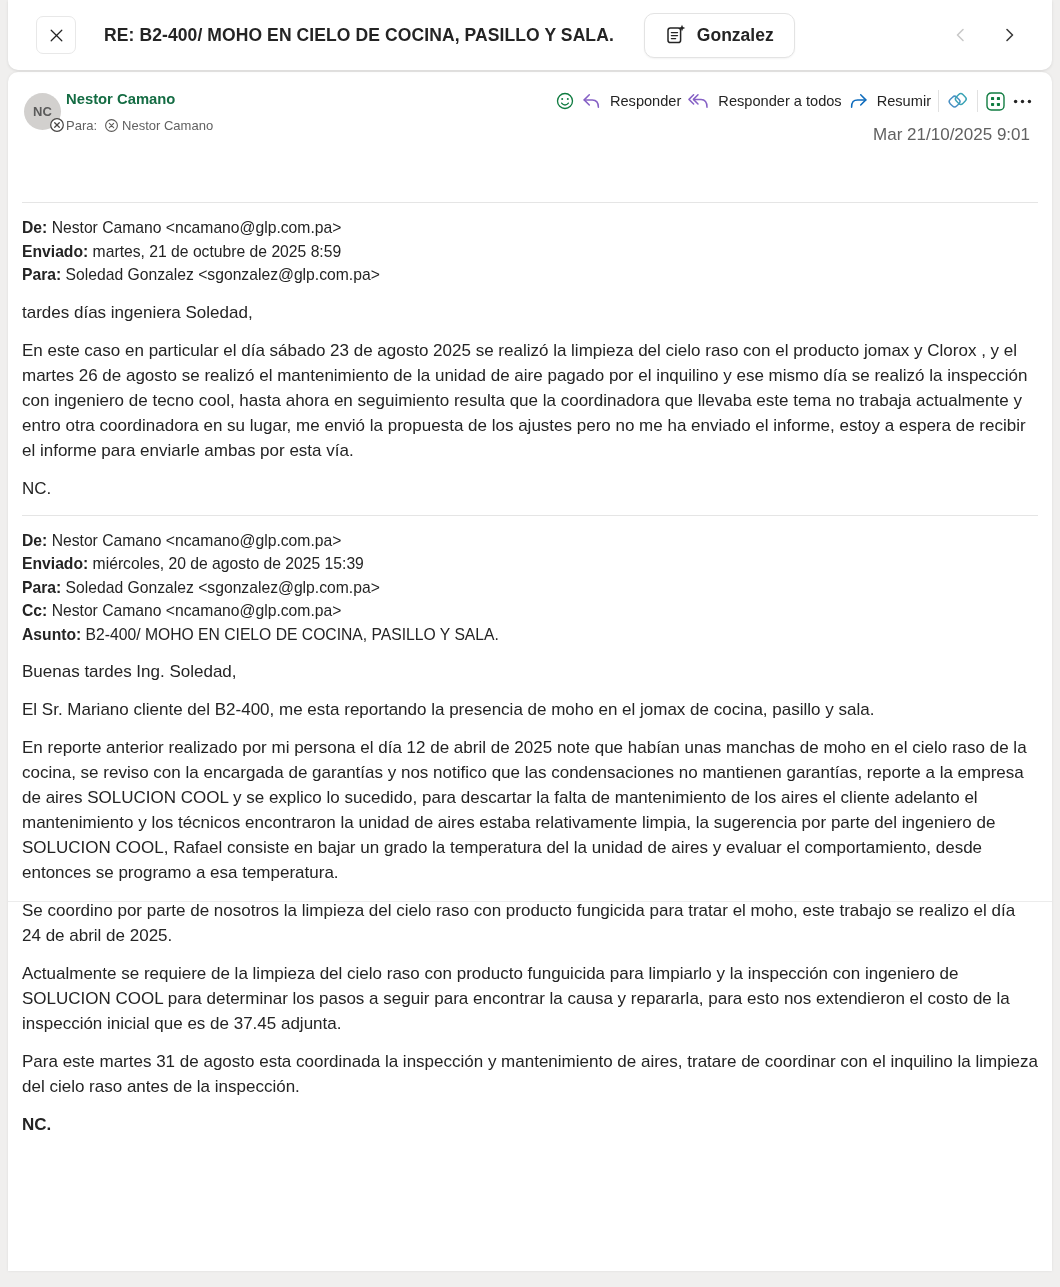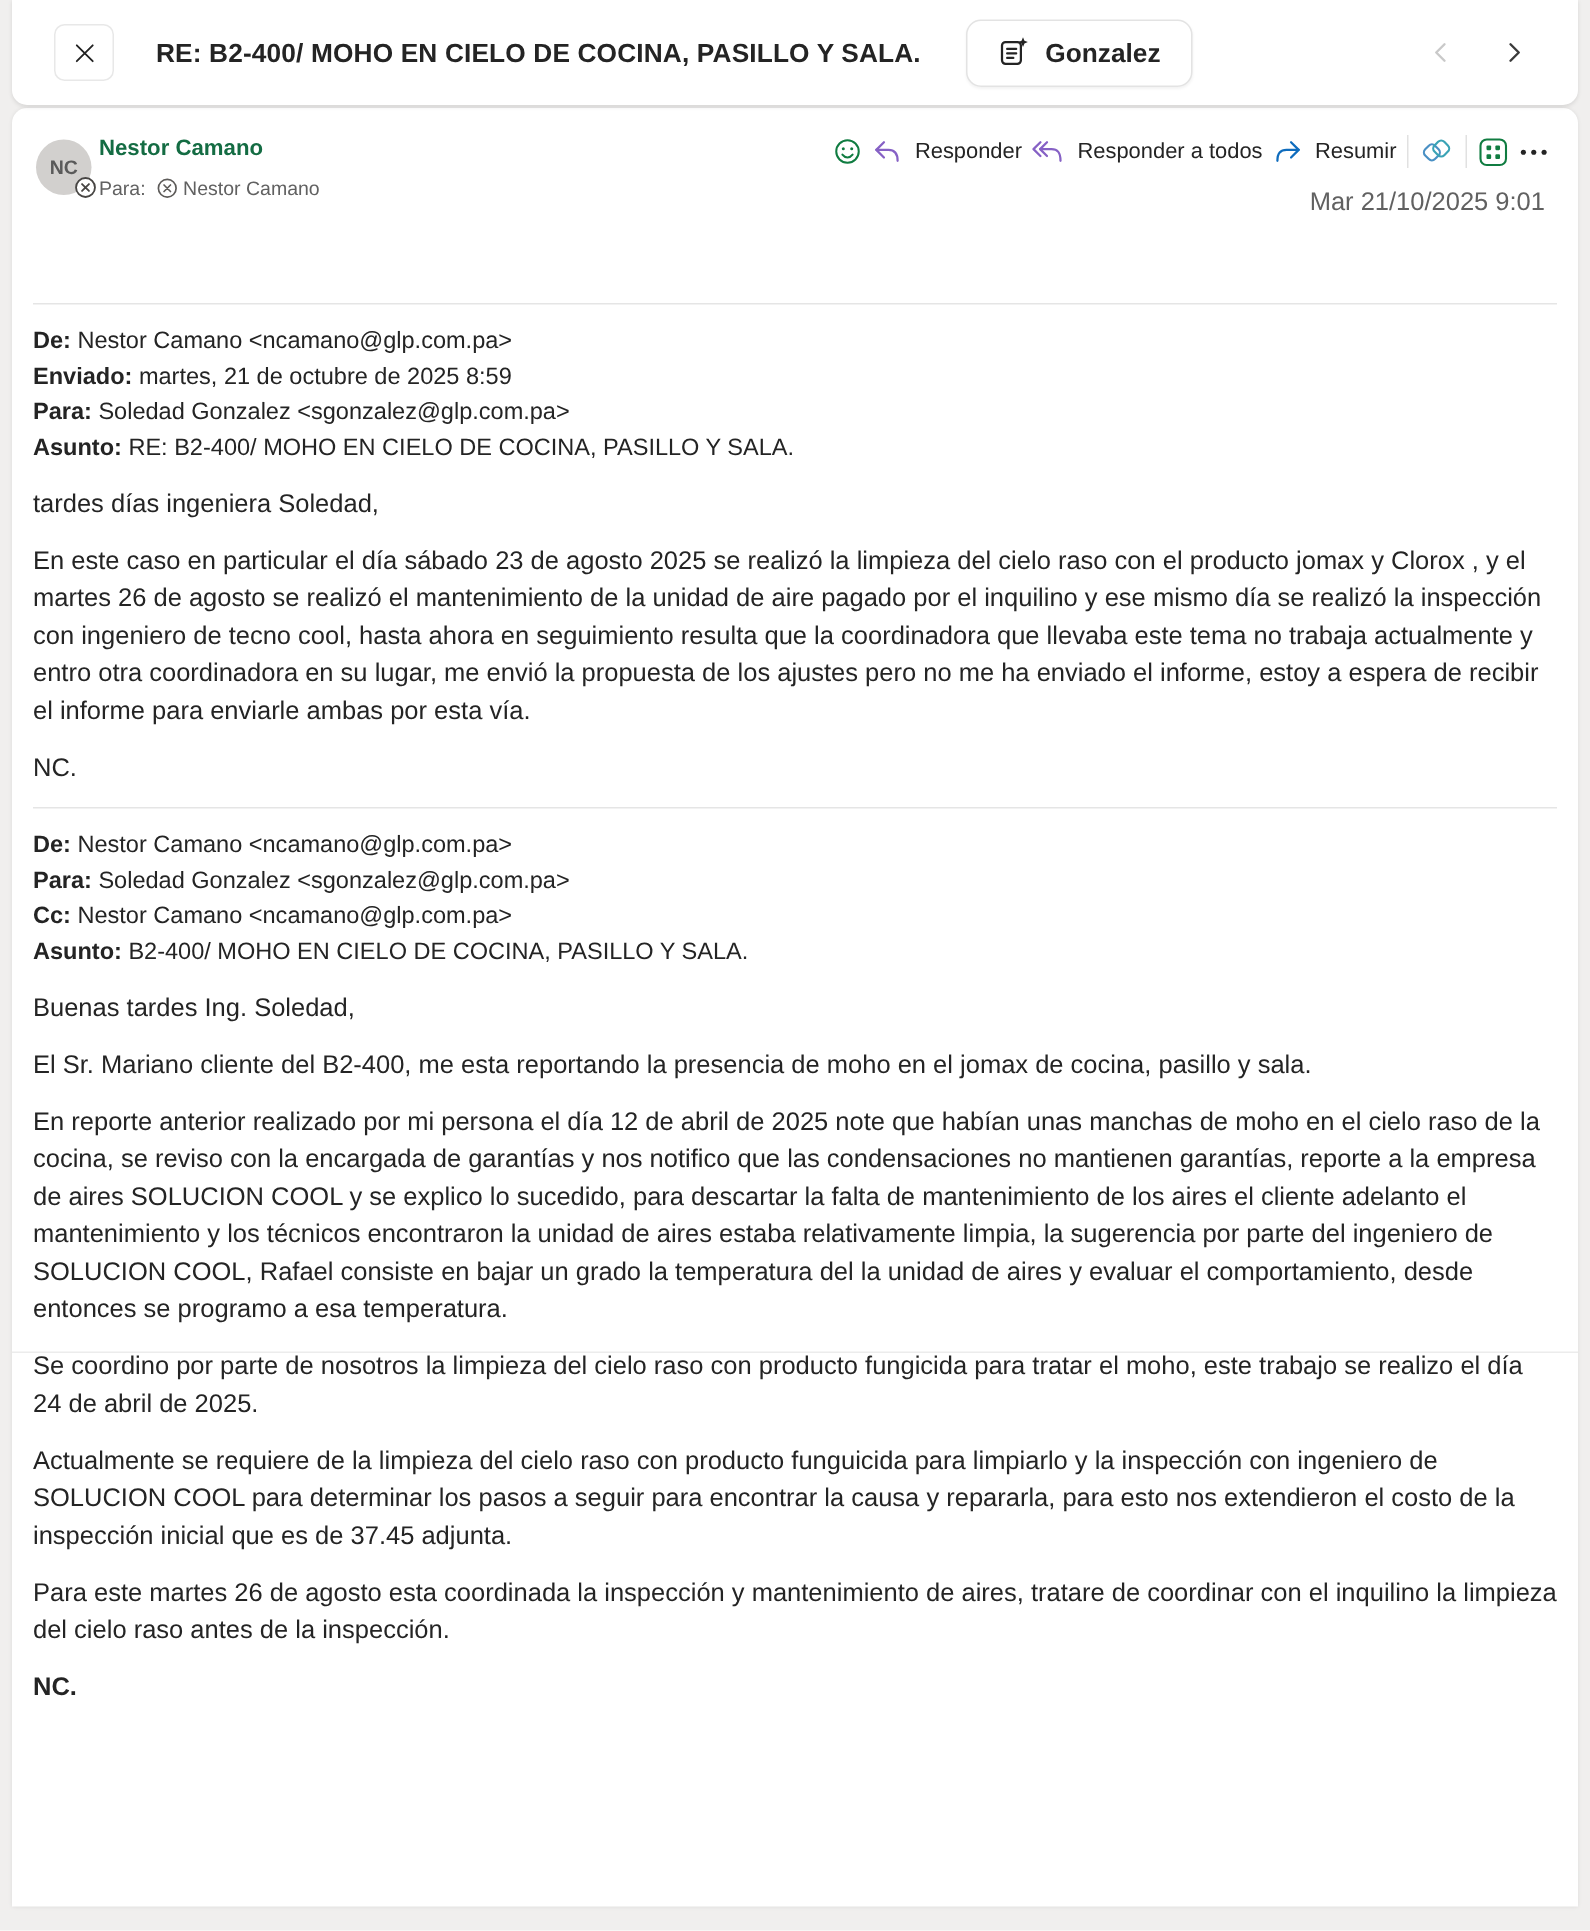--- a/index.html
+++ b/index.html
@@ -228,38 +228,38 @@
     <div class="timestamp">Mar 21/10/2025 9:01</div>
   </div>
 
   <div class="email-body">
     <hr class="divider first">
 
     <div class="qh">
       <div><b>De:</b> <span>Nestor Camano &lt;ncamano@glp.com.pa&gt;</span></div>
       <div><b>Enviado:</b> <span>martes, 21 de octubre de 2025 8:59</span></div>
       <div><b>Para:</b> <span>Soledad Gonzalez &lt;sgonzalez@glp.com.pa&gt;</span></div>
-      <div><b>Asunto:</b> <span>RE: B2-400/ MOHO EN CIELO DE COCINA, PASILLO Y SALA.</span></div>
     </div>
 
     <p class="para">tardes días ingeniera Soledad,</p>
     <p class="para">En este caso en particular el día sábado 23 de agosto 2025 se realizó la limpieza del cielo raso con el producto jomax y Clorox , y el martes 26 de agosto se realizó el mantenimiento de la unidad de aire pagado por el  inquilino y ese mismo día se realizó la inspección con ingeniero de tecno cool, hasta ahora en seguimiento resulta que la coordinadora que llevaba este tema no trabaja actualmente y entro otra coordinadora en su lugar, me envió  la propuesta de los ajustes pero no me ha enviado el informe, estoy a espera de recibir el informe para enviarle ambas por esta vía.</p>
     <p class="sig">NC.</p>
 
     <div class="gap-before-divider"></div>
     <hr class="divider">
 
     <div class="qh">
       <div><b>De:</b> <span>Nestor Camano &lt;ncamano@glp.com.pa&gt;</span></div>
+      <div><b>Enviado:</b> <span>miércoles, 20 de agosto de 2025 15:39</span></div>
       <div><b>Para:</b> <span>Soledad Gonzalez &lt;sgonzalez@glp.com.pa&gt;</span></div>
       <div><b>Cc:</b> <span>Nestor Camano &lt;ncamano@glp.com.pa&gt;</span></div>
       <div><b>Asunto:</b> <span>B2-400/ MOHO EN CIELO DE COCINA, PASILLO Y SALA.</span></div>
     </div>
 
     <p class="para">Buenas tardes Ing. Soledad,</p>
     <p class="para">El Sr. Mariano cliente del B2-400, me esta reportando la presencia de moho en el jomax de cocina, pasillo y sala.</p>
     <p class="para">En reporte anterior realizado por mi persona el día 12 de abril de 2025 note que habían unas manchas de moho en el cielo raso de la cocina, se reviso con la encargada de garantías y nos notifico que las condensaciones no mantienen garantías, reporte a la empresa de aires SOLUCION COOL y se explico lo sucedido,  para descartar la falta de mantenimiento de los aires el cliente adelanto el mantenimiento y los técnicos encontraron la unidad de aires estaba relativamente limpia, la sugerencia por parte del ingeniero de SOLUCION COOL, Rafael consiste en bajar un grado la temperatura del la unidad de aires y evaluar el comportamiento, desde entonces se programo a esa temperatura.</p>
     <p class="para">Se coordino por parte de nosotros la limpieza del cielo raso con producto fungicida para tratar el moho, este trabajo se realizo el día 24 de abril de 2025.</p>
     <p class="para">Actualmente se requiere de la limpieza del cielo raso con producto funguicida para limpiarlo y la inspección con ingeniero de SOLUCION COOL para determinar los pasos a seguir para encontrar la causa y repararla, para esto nos extendieron el costo de la inspección inicial que es de 37.45 adjunta.</p>
-    <p class="para">Para este martes 26 de agosto esta coordinada la inspección y mantenimiento de aires, tratare de coordinar con el inquilino la limpieza del cielo raso antes de la inspección.</p>
+    <p class="para">Para este martes 31 de agosto esta coordinada la inspección y mantenimiento de aires, tratare de coordinar con el inquilino la limpieza del cielo raso antes de la inspección.</p>
     <p class="sig bold">NC.</p>
   </div>
 </div>
 
 </body></html>

